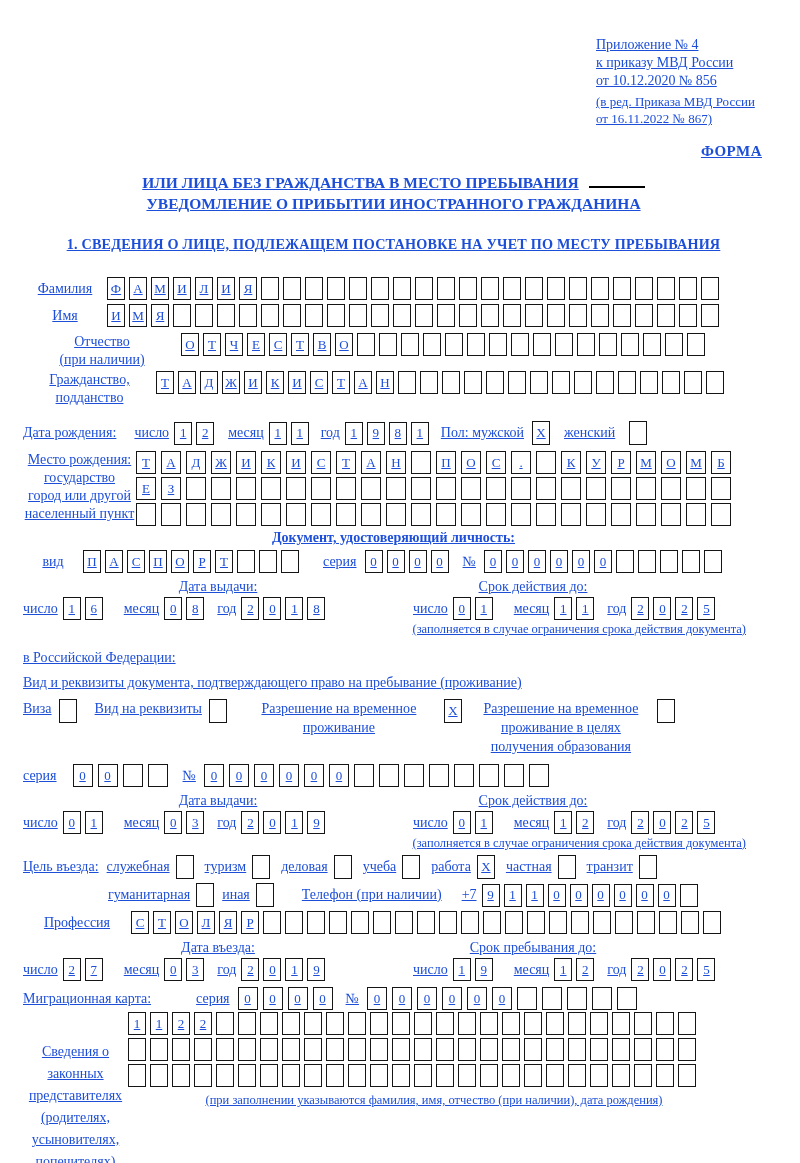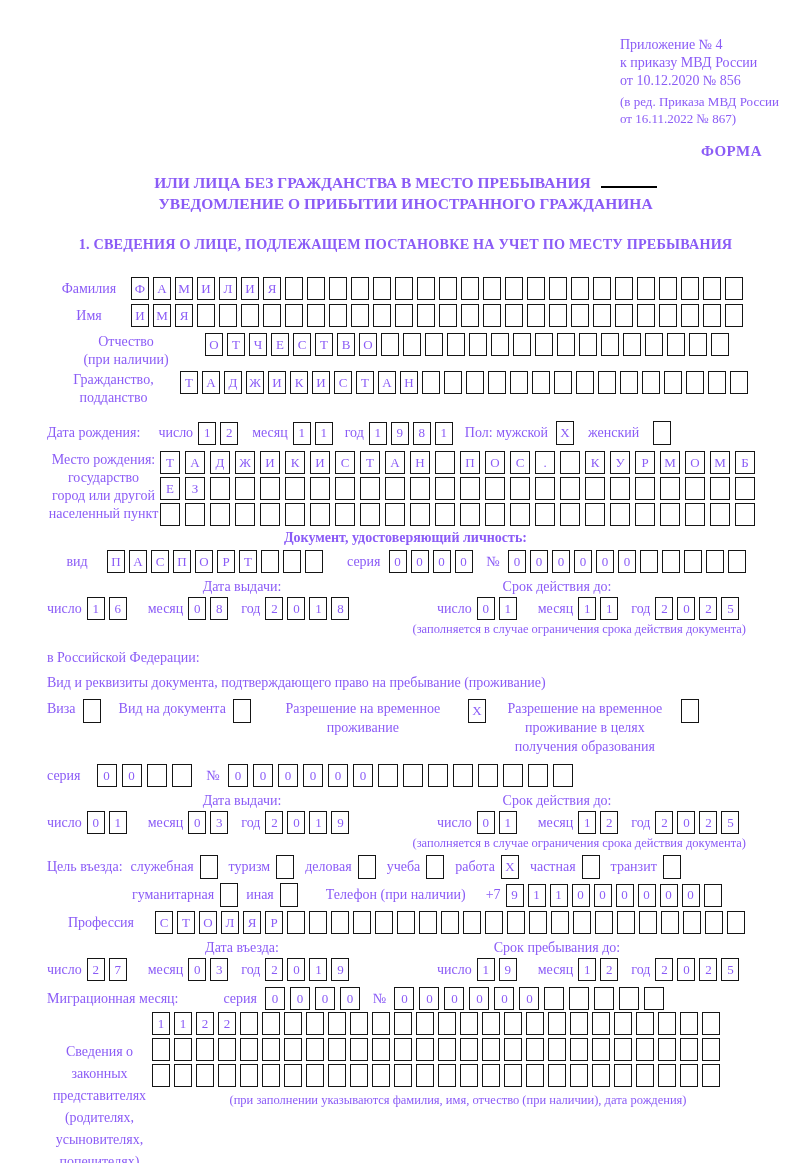--- a/index.html
+++ b/index.html
@@ -1,20 +1,20 @@
 <!DOCTYPE html>
 <html><head>
 <meta charset="utf-8">
 <style>
   * { box-sizing: border-box; }
   html,body { margin:0; padding:0; background:#ffffff; }
   .page {
-    width:800px; height:1163px; background:#fff; color:#8b5cf6;
+    width:800px; height:1163px; background:#fff; color:#1d4ed8;
     font-family:"Liberation Serif","DejaVu Serif",serif; font-size:14px;
-    padding:36px 36px 0 47px; position:relative; overflow:hidden;
+    padding:36px 36px 0 23px; position:relative; overflow:hidden;text-decoration:underline;
   }
   .hdr { margin-left:573px; white-space:nowrap; line-height:18px; }
   .hdr-rev { font-size:13px; line-height:17px; margin-top:3px; }
   .form-label { text-align:right; font-weight:bold; font-size:15px; margin:16px 2px 0 0; letter-spacing:.5px; }
   .title { text-align:center; font-weight:bold; font-size:15.5px; line-height:21px; margin-top:12px; }
   .blank { display:inline-block; width:56px; border-bottom:2px solid #000; height:14px; margin-left:10px; }
   .sec1 { text-align:center; font-weight:bold; font-size:14.2px; margin-top:22px; letter-spacing:.2px; }
 
   .row { display:flex; align-items:center; margin-top:4px; }
   .row-top { align-items:flex-start; }
@@ -425,21 +425,21 @@
     <div>в Российской Федерации:</div>
     <div>Вид и реквизиты документа, подтверждающего право на пребывание (проживание)</div>
   </div>
 
   <div class="opts">
     <span class="opt">
       <span class="opt-text">Виза</span>
       <span class="checkbox"></span>
     </span>
     <span class="opt ml18">
-      <span class="opt-text">Вид на документа</span>
+      <span class="opt-text">Вид на реквизиты</span>
       <span class="checkbox ml28"></span>
     </span>
     <span class="opt ml14">
       <span class="opt-text w190">Разрешение на временное проживание</span>
       <span class="checkbox">X</span>
     </span>
     <span class="opt ml10">
       <span class="opt-text w178">Разрешение на временное проживание в целях получения образования</span>
       <span class="checkbox"></span>
     </span>
@@ -647,21 +647,21 @@
       <span class="boxrow">
           <span class="cell">2</span>
           <span class="cell">0</span>
           <span class="cell">2</span>
           <span class="cell">5</span>
         </span>
     </div>
   </div>
 
   <div class="row mt6">
-    <span class="lbl">Миграционная месяц:</span>
+    <span class="lbl">Миграционная карта:</span>
     <span class="lbl ml45 mr8">серия</span>
     <span class="boxrow wide">
         <span class="cell">0</span>
         <span class="cell">0</span>
         <span class="cell">0</span>
         <span class="cell">0</span>
       </span>
     <span class="lbl ml8 mr8">№</span>
     <span class="boxrow wide">
         <span class="cell">0</span>

